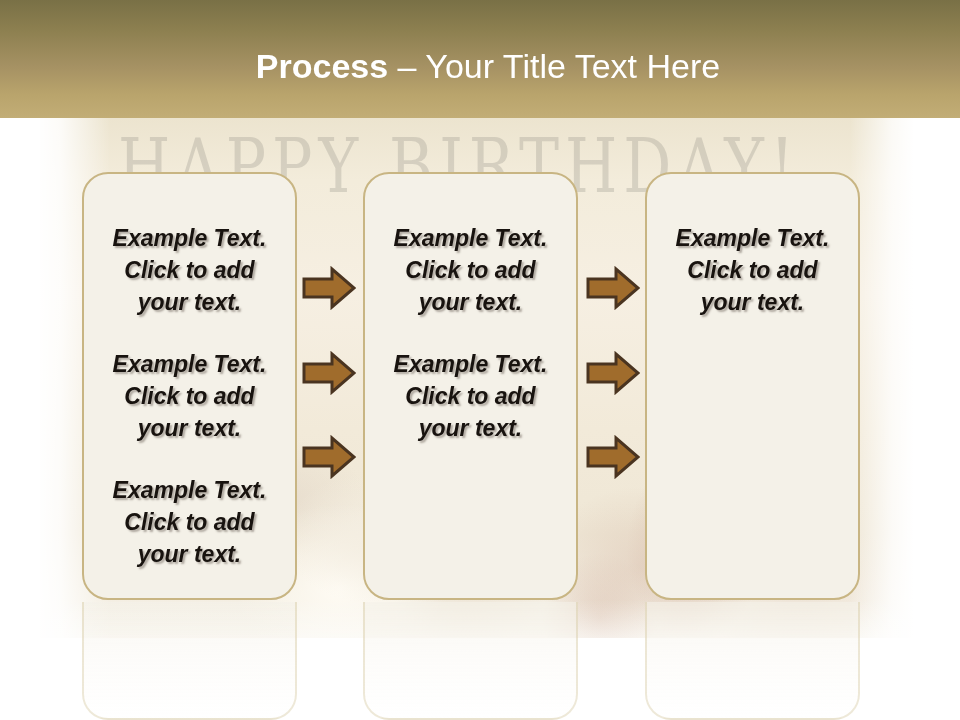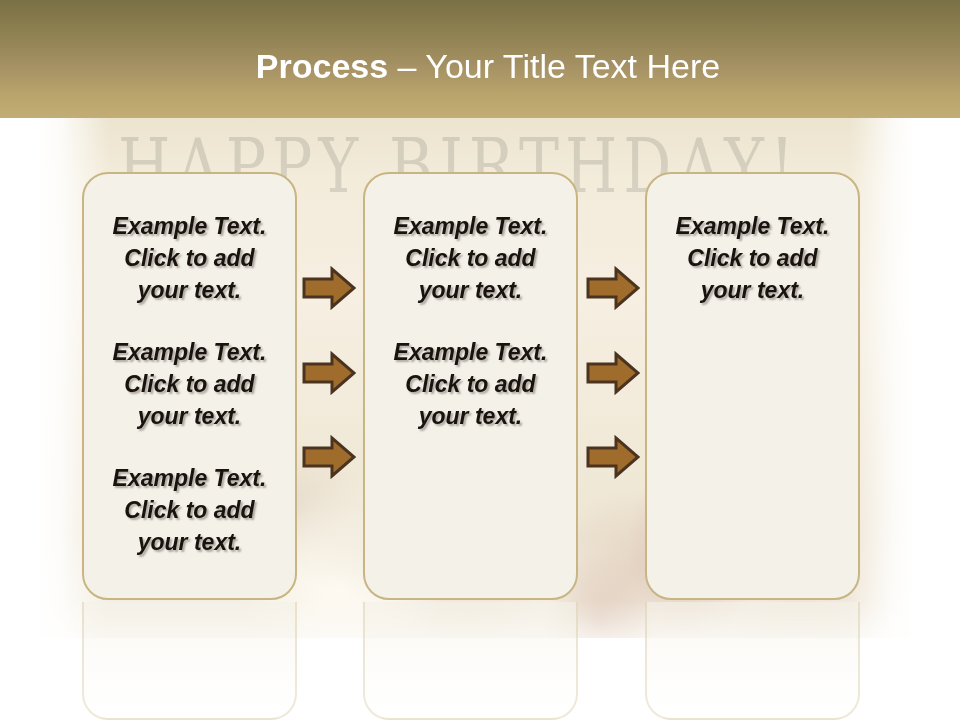--- a/index.html
+++ b/index.html
@@ -103,21 +103,21 @@
     border: 2px solid #c8b583;
     border-radius: 26px;
     box-sizing: border-box;
     overflow: hidden;
   }
   #panel-1 { left: 82px;  }
   #panel-2 { left: 363px; }
   #panel-3 { left: 645px; }
 
   .panel-inner {
-    padding-top: 36px;
+    padding-top: 48px;
   }
   .text-block {
     text-align: center;
     font-family: "Liberation Sans", sans-serif;
     font-style: italic;
     font-weight: bold;
     font-size: 23px;
     line-height: 32px;
     color: #18130f;
     text-shadow: 2px 2px 2px rgba(90,80,70,0.45);

